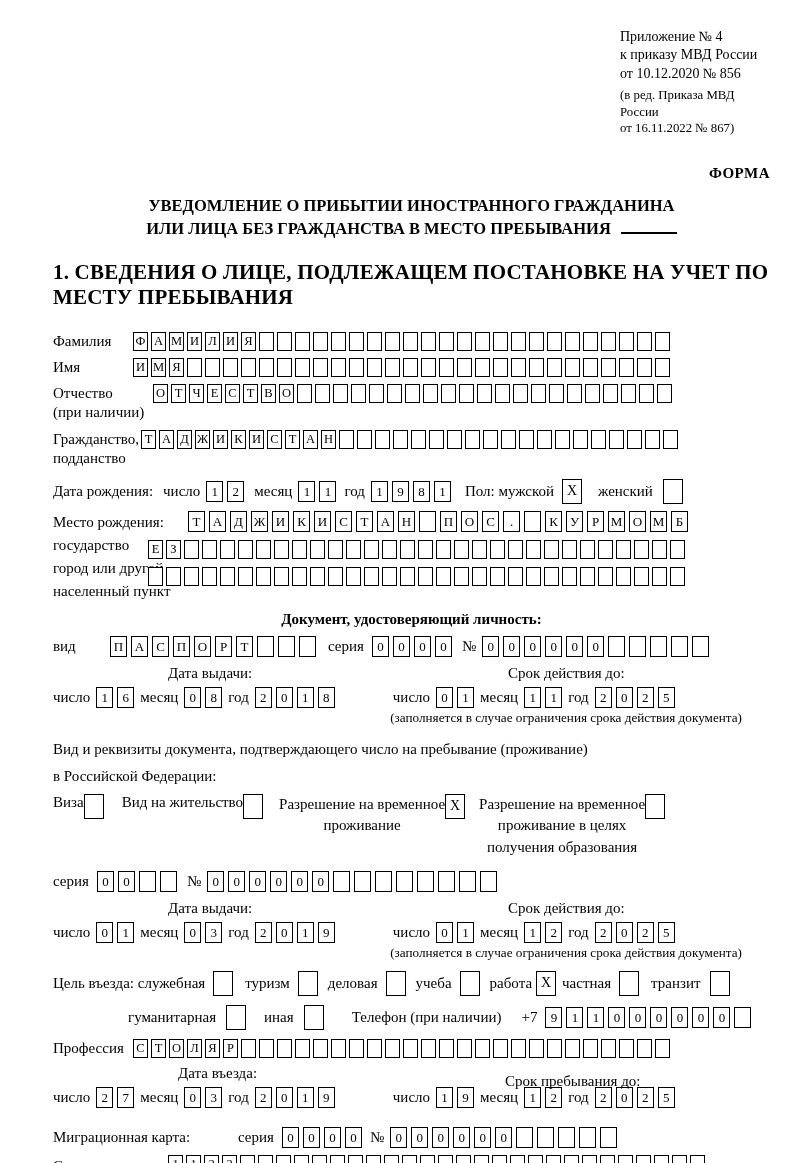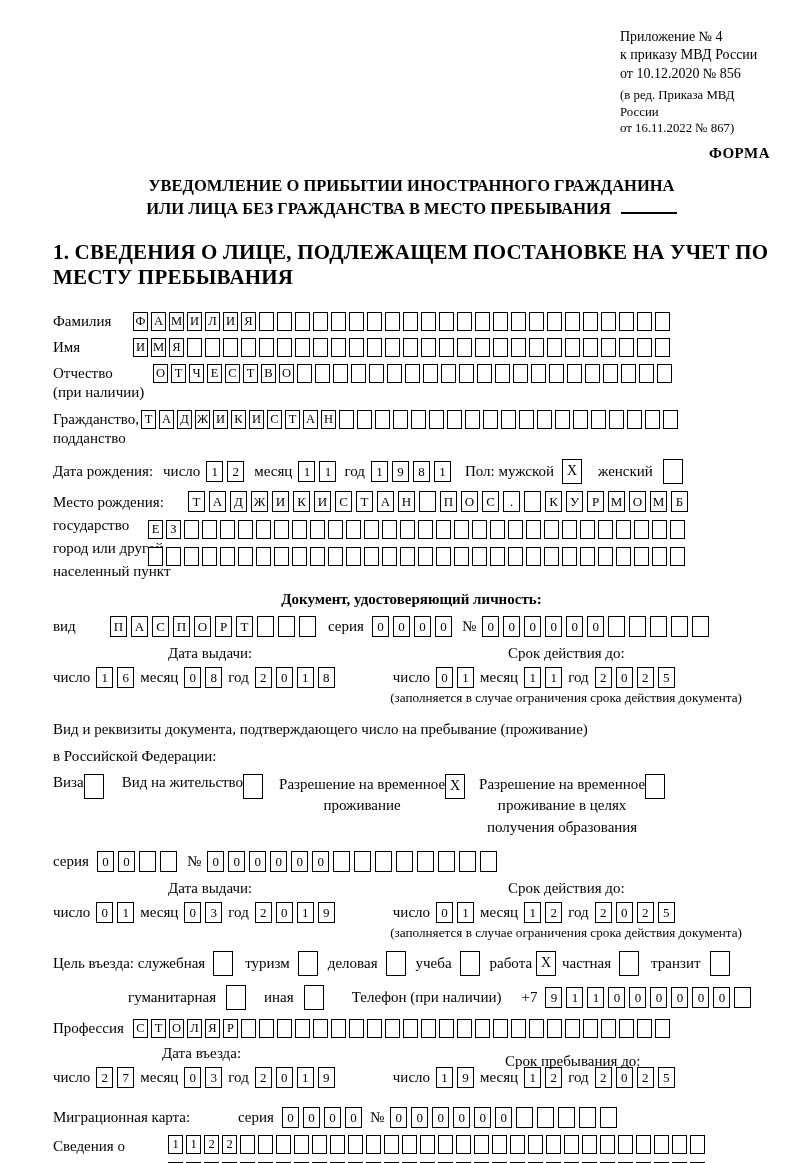--- a/index.html
+++ b/index.html
@@ -4,21 +4,21 @@
 <style>
   * { box-sizing: border-box; }
   html,body { margin:0; padding:0; background:#fff; }
   .page {
     width:800px; height:1163px; background:#fff; color:#000;
     font-family:"Liberation Serif","DejaVu Serif",serif;
     font-size:15px; padding:28px 30px 16px 53px; overflow:hidden; position:relative;
   }
   .appendix { margin-left:567px; font-size:14px; line-height:1.32; }
   .appendix-note { margin-left:567px; font-size:12.8px; line-height:1.28; margin-top:4px; }
-  .forma { text-align:right; font-weight:bold; font-size:15px; margin-top:8px; letter-spacing:.5px; }
+  .forma { text-align:right; font-weight:bold; font-size:15px; margin-top:28px; letter-spacing:.5px; }
   .title { text-align:center; font-weight:bold; font-size:16.5px; line-height:1.4; margin-top:12px; }
   .blankline { display:inline-block; width:56px; border-bottom:2px solid #000; height:14px; margin-left:10px; }
   .sec-heading { font-weight:bold; font-size:21px; margin-top:20px; letter-spacing:.2px; }
 
   .rows { margin-top:22px; }
   .row { display:flex; align-items:center; margin-bottom:7px; }
   .row.top { align-items:flex-start; }
   .lbl { flex:none; white-space:nowrap; }
   .lbl2 { line-height:1.3; }
   .w80 { width:80px; } .w88 { width:88px; } .w95 { width:95px; } .w100 { width:100px; } .w155 { width:155px; }
@@ -635,21 +635,21 @@
           <span class="cell"></span>
           <span class="cell"></span>
           <span class="cell"></span>
           <span class="cell"></span>
           <span class="cell"></span>
           <span class="cell"></span>
         </span>
     </div>
 
     <div class="dateheads" style="margin-top:6px;">
-      <span style="left:109px;">Дата въезда:</span>
+      <span style="left:125px;">Дата въезда:</span>
       <span style="left:452px;margin-top:8px;">Срок пребывания до:</span>
     </div>
     <div class="row">
       <span class="dg">
         <span class="lbl">число</span>
         <span class="cells wide">
             <span class="cell">2</span>
             <span class="cell">7</span>
           </span>
         <span class="lbl">месяц</span>

